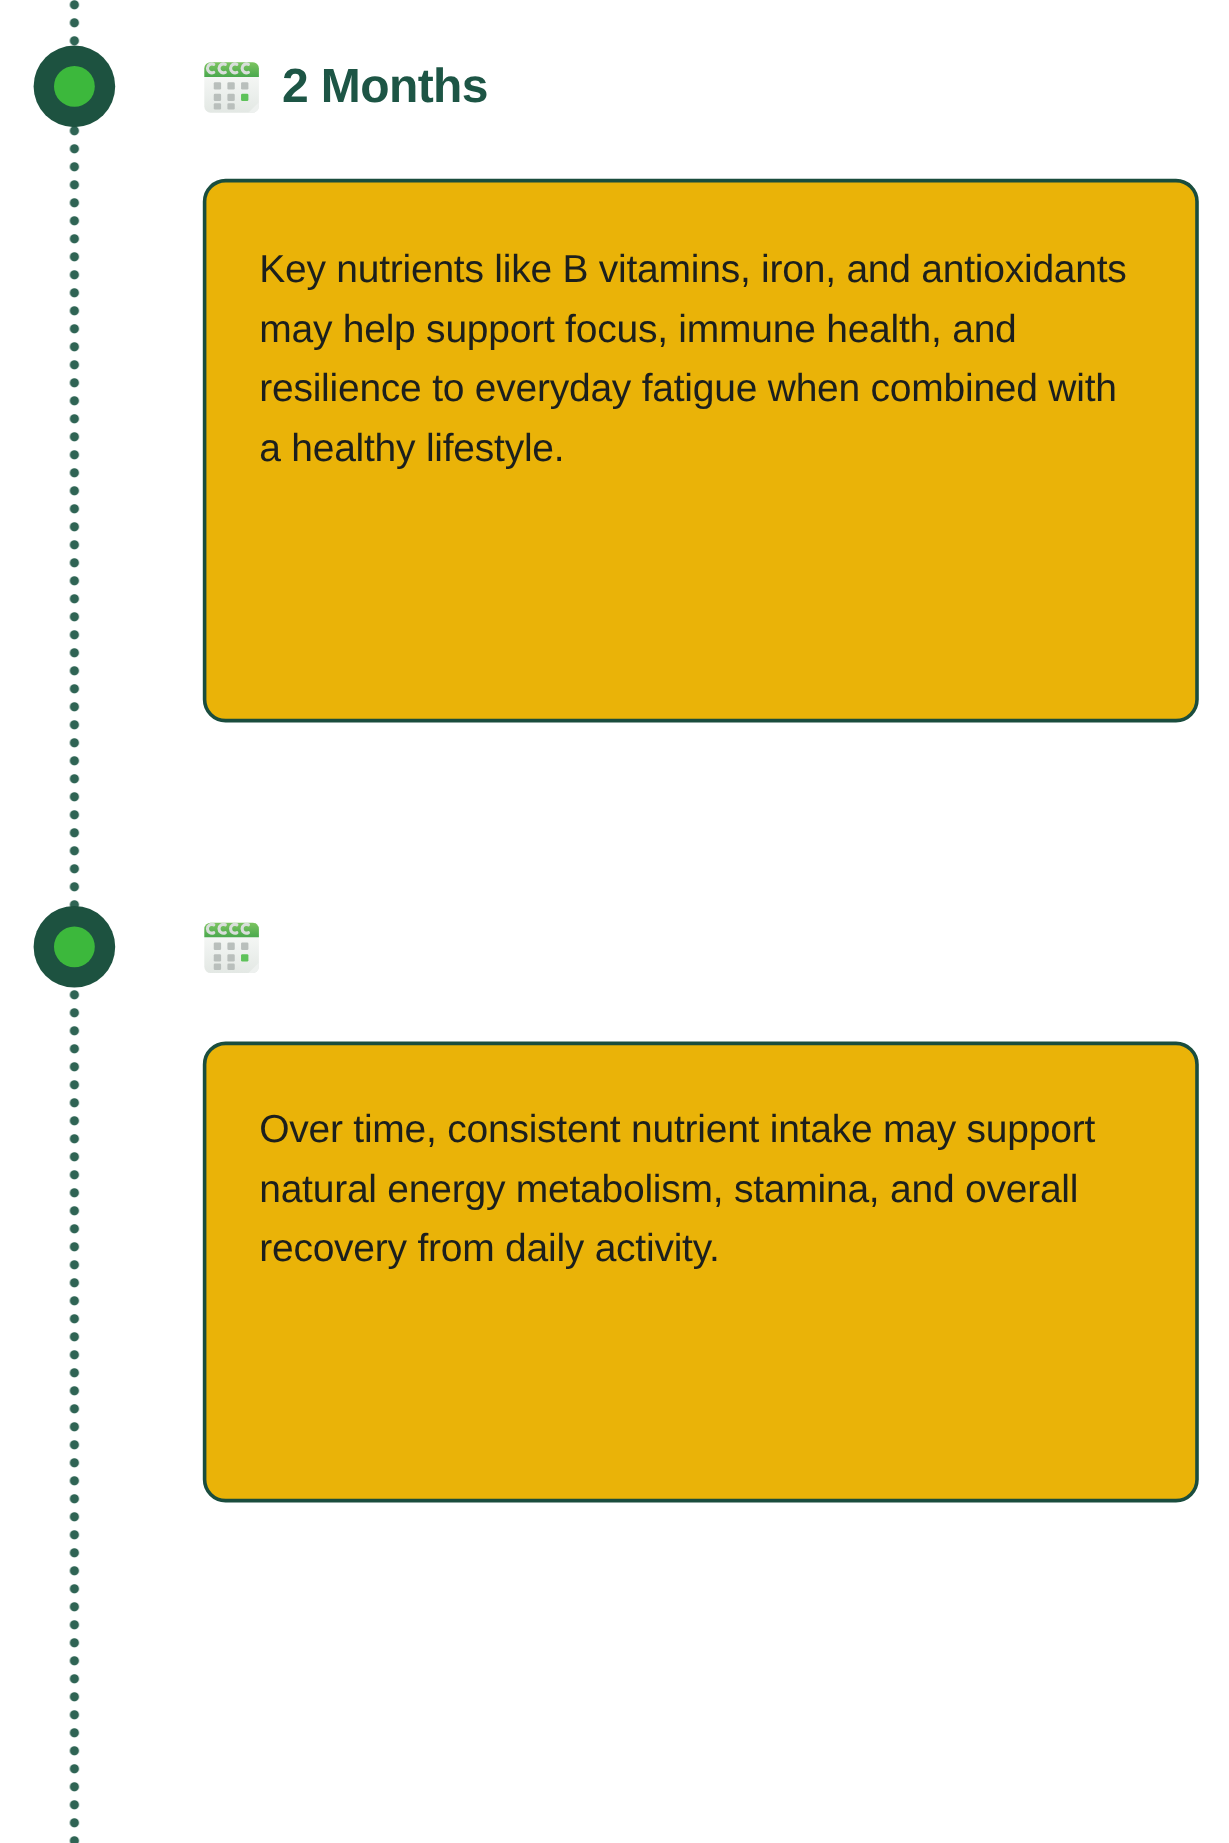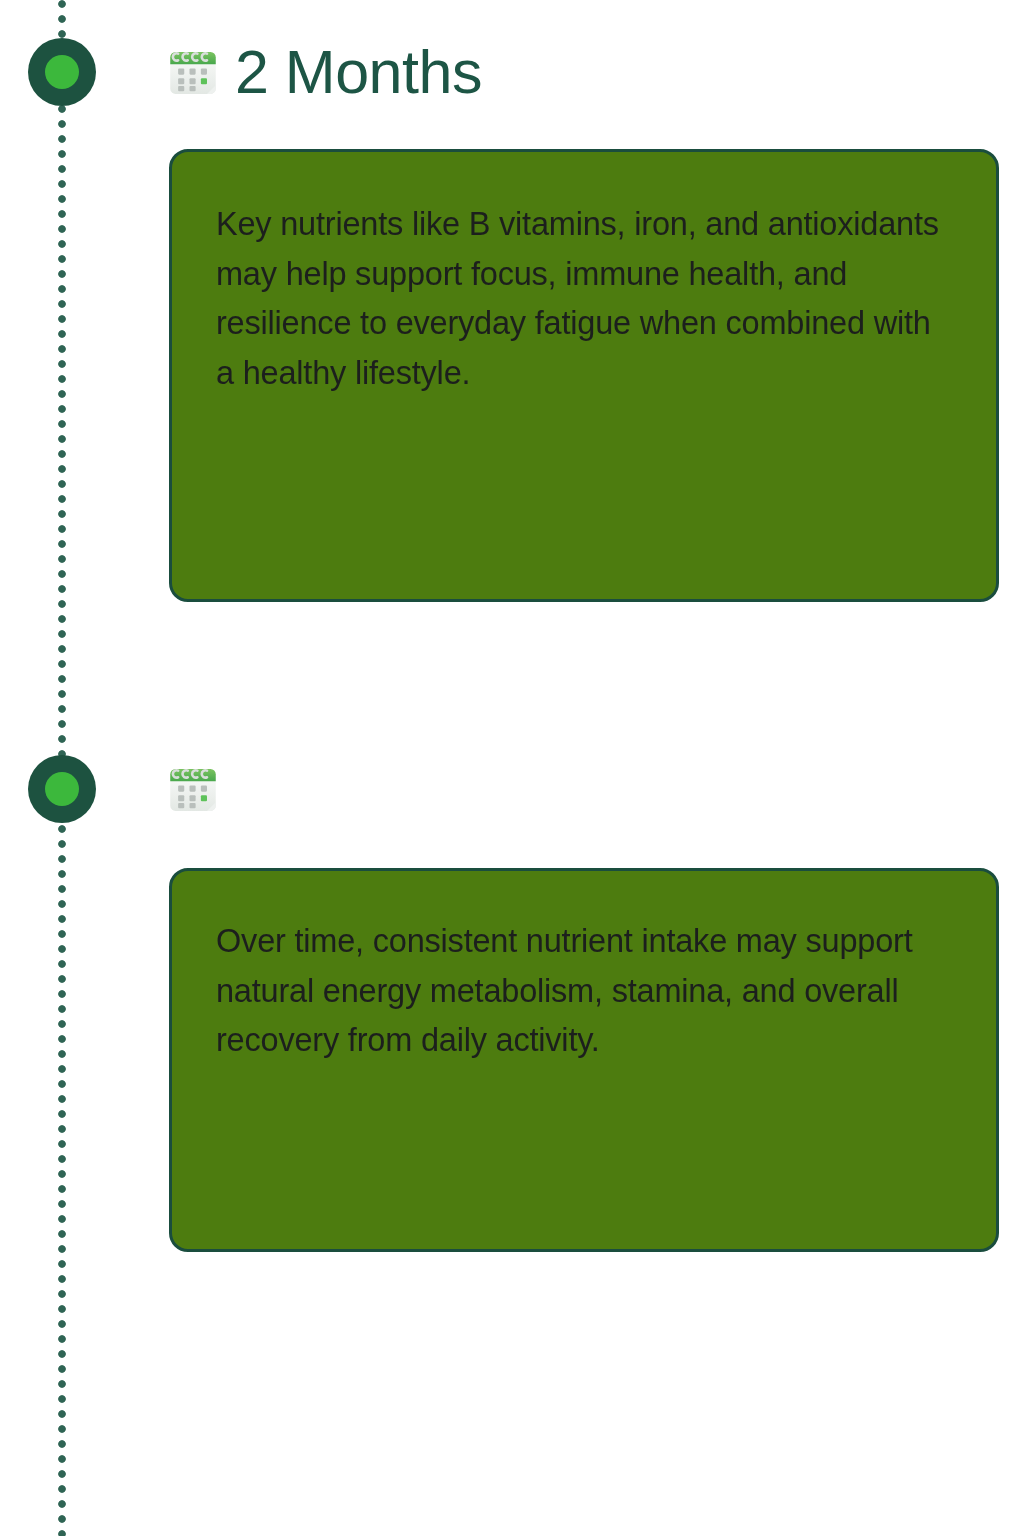--- a/index.html
+++ b/index.html
@@ -82,35 +82,35 @@
     z-index: 2;
   }
   .cal-icon {
     width: 56px;
     height: 56px;
     flex: 0 0 56px;
     display: block;
   }
   .heading-text {
     font-family: "Liberation Sans", sans-serif;
-    font-size: 61px;
-    font-weight: 400;
+    font-size: 40px;
+    font-weight: 700;
     color: #1d5545;
     letter-spacing: -0.5px;
     line-height: 1;
     white-space: nowrap;
   }
 
   
   .card {
     position: absolute;
     left: 169px;
     width: 830px;
     box-sizing: border-box;
-    background: #4d7c0f;
+    background: #eab308;
     border: 3px solid #1a4d3e;
     border-radius: 19px;
     z-index: 2;
   }
   .card-1 {
     top: 149px;
     height: 453px;
     padding: 48px 44px 40px 44px;
   }
   .card-2 {

